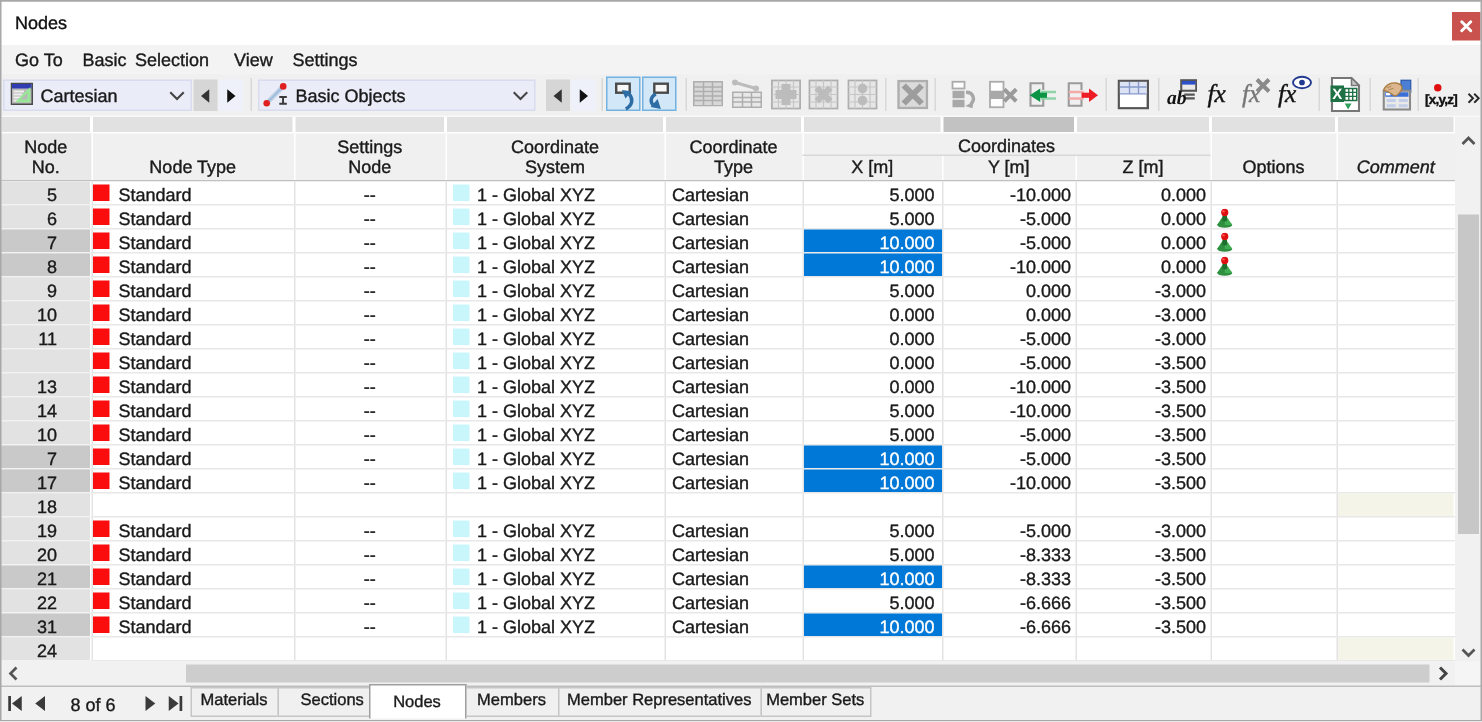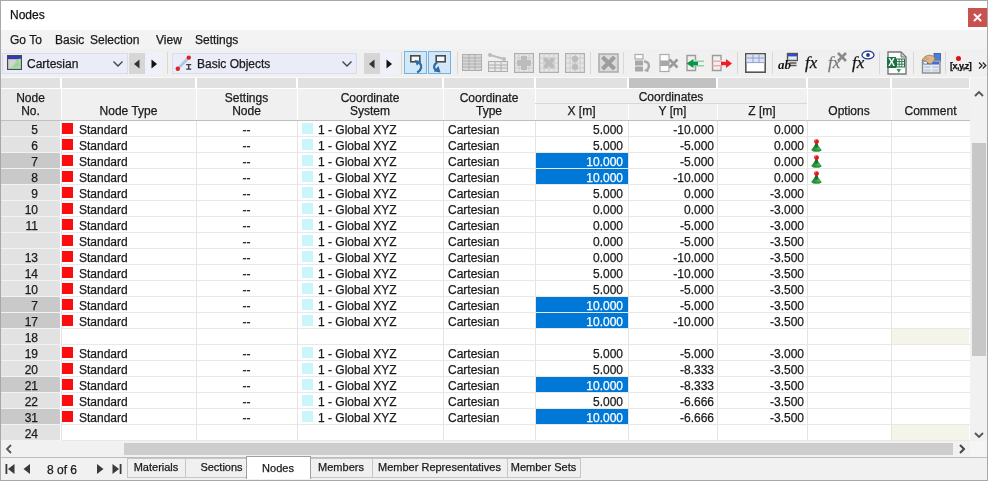--- a/index.html
+++ b/index.html
@@ -218,21 +218,21 @@
 <div class="t" style="left:196px;top:104px;width:101px;text-align:center;">Node</div>
 <div class="t" style="left:297px;top:91px;width:146px;text-align:center;">Coordinate</div>
 <div class="t" style="left:297px;top:104px;width:146px;text-align:center;">System</div>
 <div class="t" style="left:443px;top:91px;width:92px;text-align:center;">Coordinate</div>
 <div class="t" style="left:443px;top:104px;width:92px;text-align:center;">Type</div>
 <div class="t" style="left:535px;top:90px;width:272px;text-align:center;">Coordinates</div>
 <div class="t" style="left:535px;top:104px;width:93px;text-align:center;">X [m]</div>
 <div class="t" style="left:628px;top:104px;width:89px;text-align:center;">Y [m]</div>
 <div class="t" style="left:717px;top:104px;width:90px;text-align:center;">Z [m]</div>
 <div class="t" style="left:807px;top:104px;width:84px;text-align:center;">Options</div>
-<div class="t" style="left:891px;top:104px;width:79px;text-align:center;">Comment</div>
+<div class="t" style="left:891px;top:104px;width:79px;text-align:center;font-style:italic;">Comment</div>
 <div class="abs" style="left:0;top:121px;width:970px;height:320px;background:#fff;"></div>
 <div class="vline" style="left:61px;top:121px;height:320px;background:#e3e3e3;"></div>
 <div class="vline" style="left:196px;top:121px;height:320px;background:#e3e3e3;"></div>
 <div class="vline" style="left:297px;top:121px;height:320px;background:#e3e3e3;"></div>
 <div class="vline" style="left:443px;top:121px;height:320px;background:#e3e3e3;"></div>
 <div class="vline" style="left:535px;top:121px;height:320px;background:#e3e3e3;"></div>
 <div class="vline" style="left:628px;top:121px;height:320px;background:#e3e3e3;"></div>
 <div class="vline" style="left:717px;top:121px;height:320px;background:#e3e3e3;"></div>
 <div class="vline" style="left:807px;top:121px;height:320px;background:#e3e3e3;"></div>
 <div class="vline" style="left:891px;top:121px;height:320px;background:#e3e3e3;"></div>

